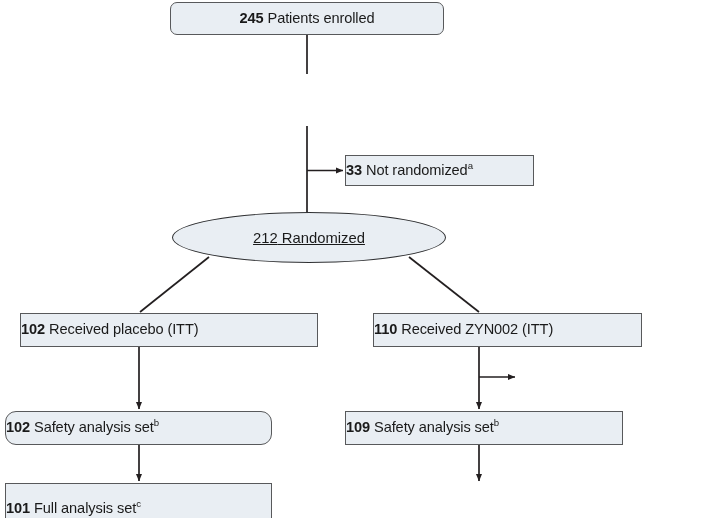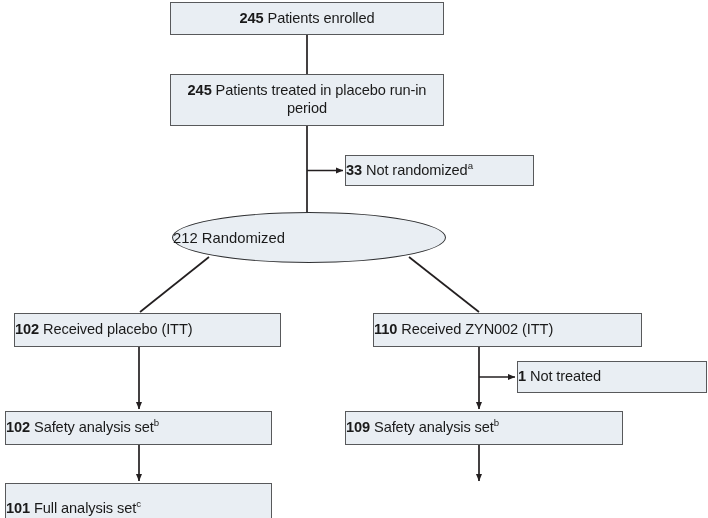--- a/index.html
+++ b/index.html
@@ -64,36 +64,38 @@
     line-height: 0;
   }
   .ellipse-node {
     position: absolute;
     box-sizing: border-box;
     background: #e9eef3;
     border: 1.6px solid #2f3032;
     border-radius: 50%;
     display: flex;
     align-items: center;
+    justify-content: center;
     z-index: 2;
+    text-decoration: underline;
   }
   .ellipse-node .node-text {
     font-size: 14.8px;
     color: #1a1a1a;
     white-space: nowrap;
   }
   
-  #node-enrolled      { left: 170px; top: 2px;   width: 274px; height: 33px; }
+  #node-enrolled      { left: 170px; top: 2px;   width: 274px; height: 33px; border-radius: 7px; }
   #node-runin         { left: 170px; top: 74px;  width: 274px; height: 52px; }
   #node-notrandomized { left: 345px; top: 155px; width: 189px; height: 31px; }
   #node-randomized    { left: 172px; top: 212px; width: 274px; height: 51px; }
-  #node-placebo-itt   { left: 14px;   top: 313px; width: 267px; height: 34px; }
+  #node-placebo-itt   { left: 20px;   top: 313px; width: 298px; height: 34px; }
   #node-zyn-itt       { left: 345px; top: 313px; width: 269px; height: 34px; margin-left: 28px; }
   #node-nottreated    { left: 517px; top: 361px; width: 190px; height: 32px; }
-  #node-placebo-saf   { left: 5px;   top: 411px; width: 267px; height: 34px; }
+  #node-placebo-saf   { left: 5px;   top: 411px; width: 267px; height: 34px; border-radius: 11px; }
   #node-zyn-saf       { left: 345px; top: 411px; width: 278px; height: 34px; }
   #node-placebo-full  { left: 5px;   top: 483px; width: 267px; height: 52px; }
   #node-zyn-full      { left: 345px; top: 483px; width: 269px; height: 34px; }
 </style>
 </head>
 <body>
 
 <div id="flow-root">
 
   <svg class="connectors" viewBox="0 0 708 518" width="708" height="518" xmlns="http://www.w3.org/2000/svg">
@@ -121,43 +123,37 @@
 
     <line x1="479" y1="377" x2="515" y2="377" stroke="#231f20" stroke-width="1.7" marker-end="url(#arrowhead)"></line>
 
     <line x1="479" y1="445" x2="479" y2="481" stroke="#231f20" stroke-width="1.7" marker-end="url(#arrowhead)"></line>
   </svg>
 
   <div class="node center" id="node-enrolled">
     <div class="node-text"><span class="num">245</span><span> Patients enrolled</span></div>
   </div>
 
-  <div class="node center" id="node-runin">
-    <div class="node-text"><span class="num">245</span><span> Patients treated in placebo run-in period</span></div>
-  </div>
 
   <div class="node left-pad" id="node-notrandomized">
     <div class="node-text"><span class="num">33</span><span> Not randomized</span><sup>a</sup></div>
   </div>
 
   <div class="ellipse-node" id="node-randomized">
     <div class="node-text"><span class="num">212</span><span> Randomized</span></div>
   </div>
 
   <div class="node left-pad" id="node-placebo-itt">
     <div class="node-text"><span class="num">102</span><span> Received placebo (ITT)</span></div>
   </div>
 
   <div class="node left-pad" id="node-zyn-itt">
     <div class="node-text"><span class="num">110</span><span> Received ZYN002 (ITT)</span></div>
   </div>
 
-  <div class="node left-pad" id="node-nottreated">
-    <div class="node-text"><span class="num">1</span><span> Not treated</span></div>
-  </div>
 
   <div class="node left-pad" id="node-placebo-saf">
     <div class="node-text"><span class="num">102</span><span> Safety analysis set</span><sup>b</sup></div>
   </div>
 
   <div class="node left-pad" id="node-zyn-saf">
     <div class="node-text"><span class="num">109</span><span> Safety analysis set</span><sup>b</sup></div>
   </div>
 
   <div class="node left-pad" id="node-placebo-full">

